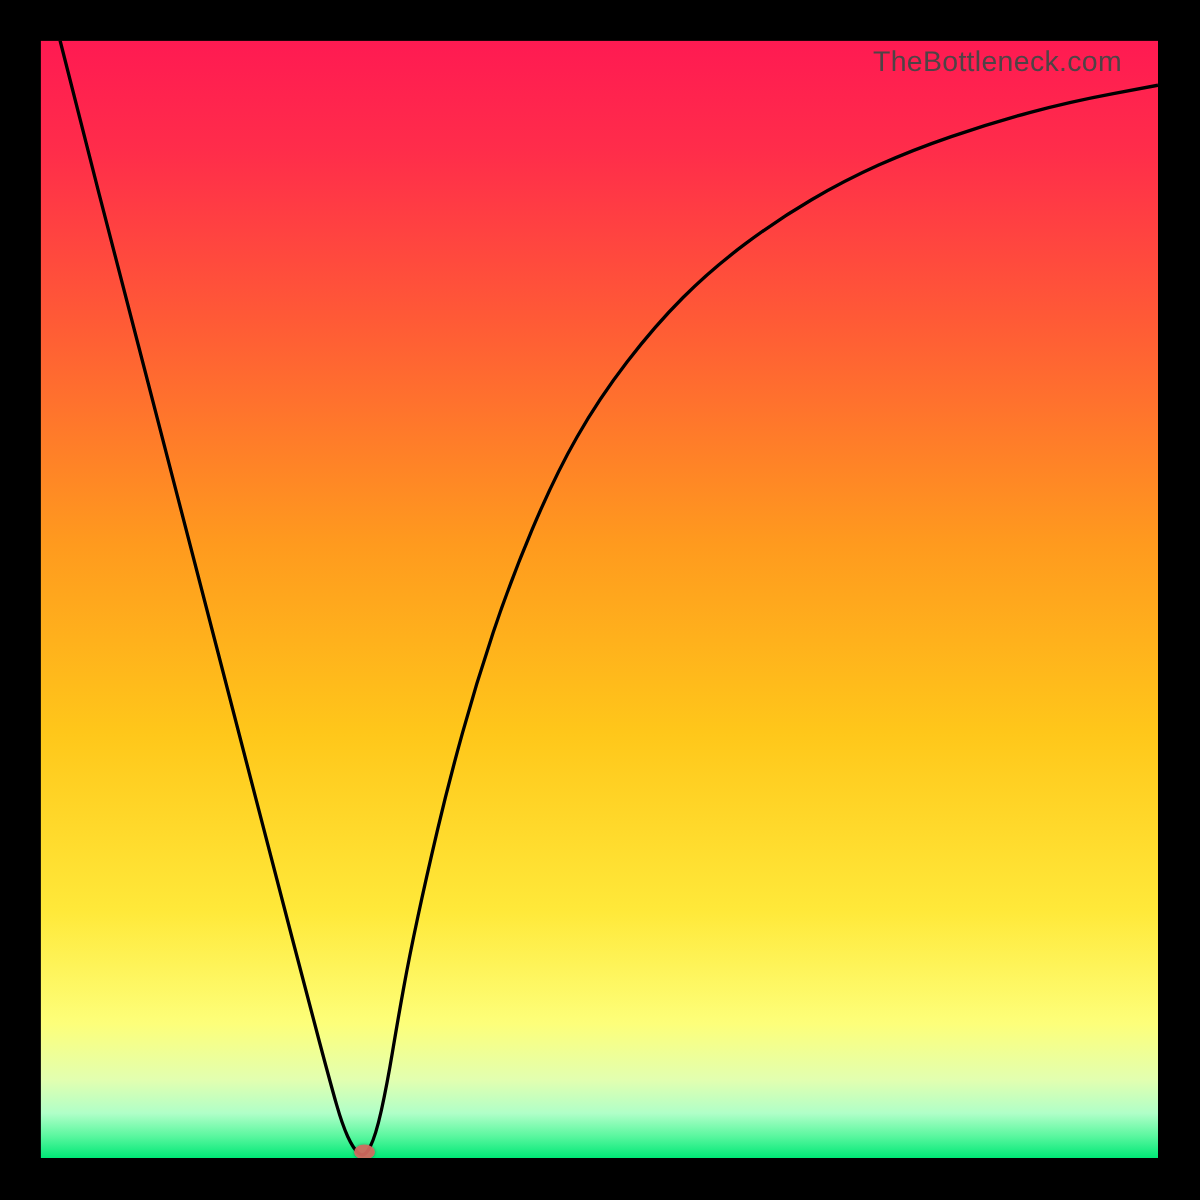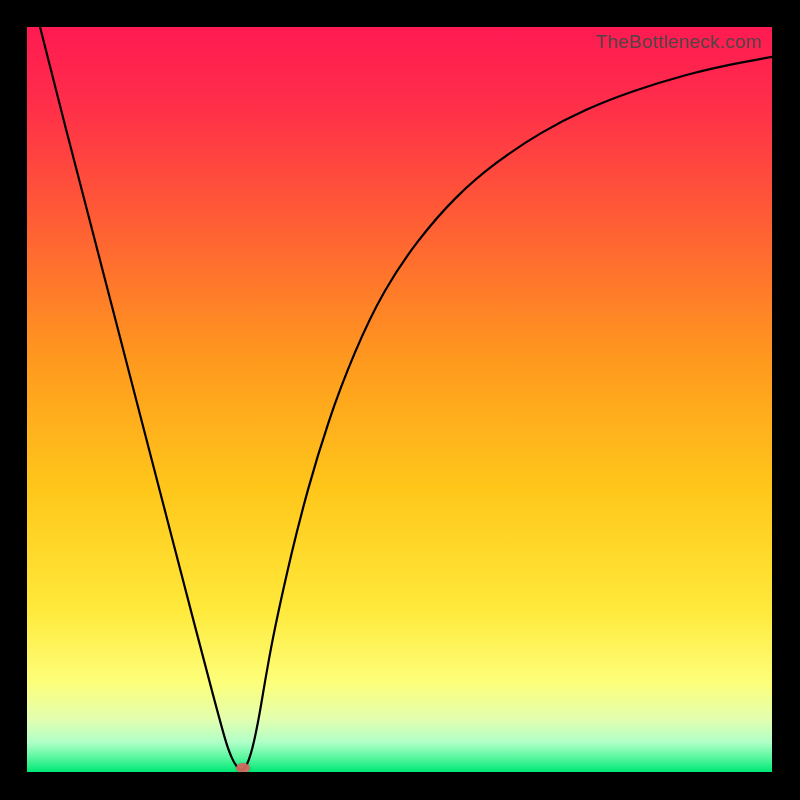--- a/index.html
+++ b/index.html
@@ -37,21 +37,21 @@
     width: 14px;
     height: 10px;
     border-radius: 50%;
     background: rgba(210,105,95,0.95);
     transform: translate(-50%, -50%);
     box-shadow: 0 0 2px rgba(0,0,0,0.3);
   }
   .watermark {
     position: absolute;
     top: 4px;
-    right: 10px;
+    right: 24px;
     color: rgba(70,70,70,0.95);
     font-size: 19px;
     font-weight: 500;
     letter-spacing: 0.2px;
     font-family: Arial, Helvetica, sans-serif;
   }
 </style>
 </head>
 <body>
 <div class="frame">

